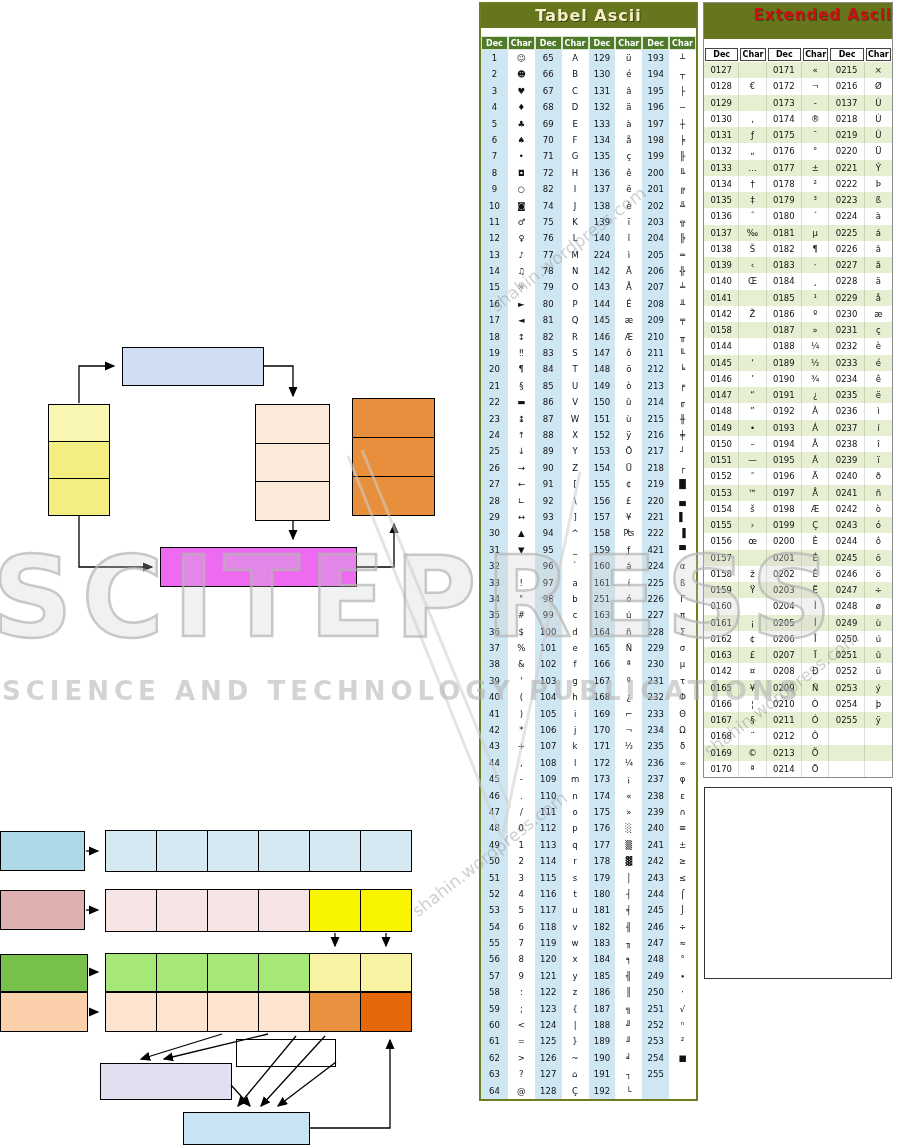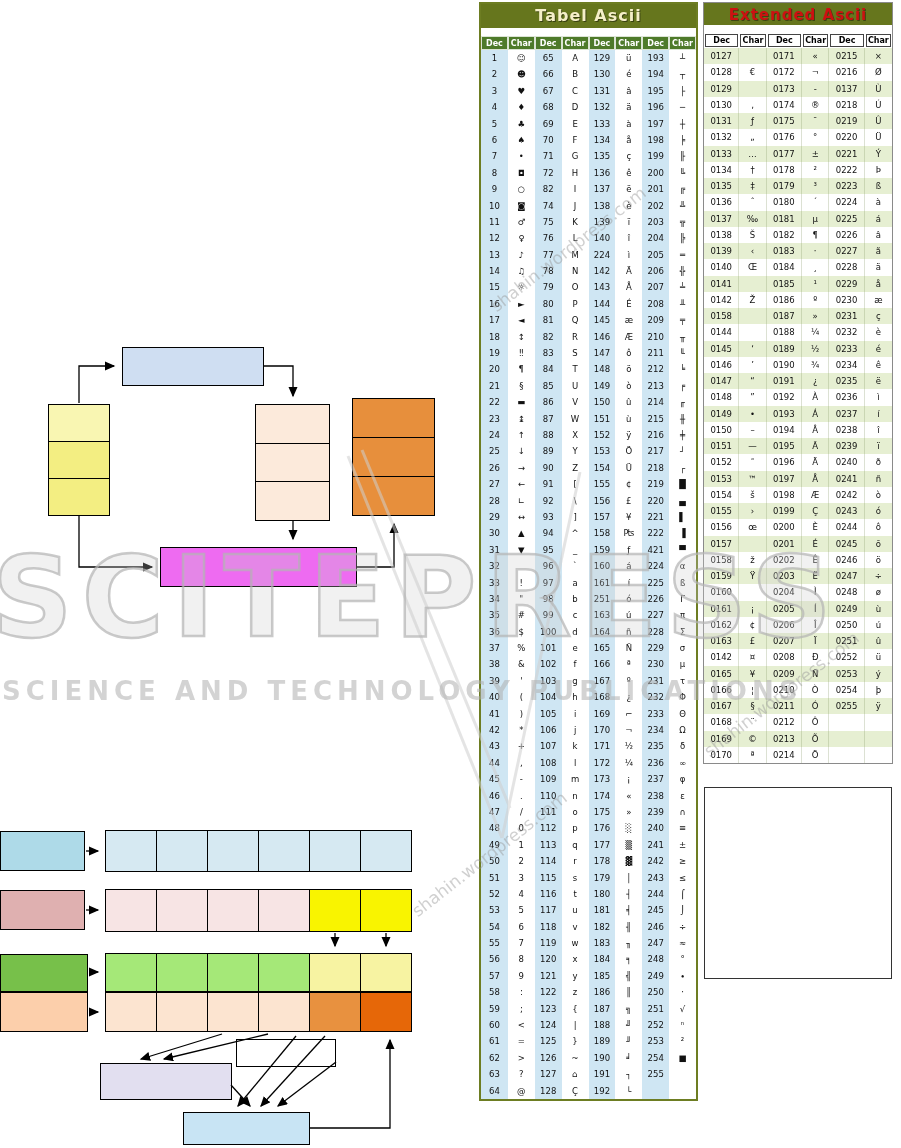--- a/index.html
+++ b/index.html
@@ -44,21 +44,21 @@
               font-size:8px; font-weight:bold; text-align:center; height:14px;
               line-height:14px; border:1px solid rgba(255,255,255,.8); }
   .at-row { height:16.4px; line-height:16.4px; }
   .at-cell { text-align:center; font-size:8.5px; overflow:hidden; white-space:nowrap; color:#111; }
   .at-dec { background:var(--at-dec-bg,#cfe6f3); }
   .at-char { background:#ffffff; }
 
   
   .ext-table { position:absolute; left:703px; top:2px; width:190px; z-index:1;
                border:1px solid #8a8a8a; background:#fff; }
-  .ext-title { height:22px; line-height:24px; text-align:center; font-weight:bold;
+  .ext-title { height:36px; line-height:24px; text-align:right; font-weight:bold;
                font-size:15px; letter-spacing:1px; background:var(--ext-title-bg,#66761d);
                color:var(--ext-title-fg,#cc1111); text-shadow:1px 1px 0 rgba(0,0,0,.4); }
   .ext-gap { height:8px; background:#fff; }
   .ext-header, .ext-row { display:grid; grid-template-columns:repeat(3, 1.3fr 1fr); }
   .ext-hcell { border:1px solid #444; font-size:8px; font-weight:bold; text-align:center;
                height:13px; line-height:12px; margin:1px; background:#fff; }
   .ext-row { height:16.25px; line-height:16.25px; }
   .ext-alt { background:var(--ext-alt-bg,#e6efd2); }
   .ext-cell { text-align:center; font-size:8.5px; overflow:hidden; white-space:nowrap;
               color:#111; border-right:1px solid rgba(140,155,110,.3); }

